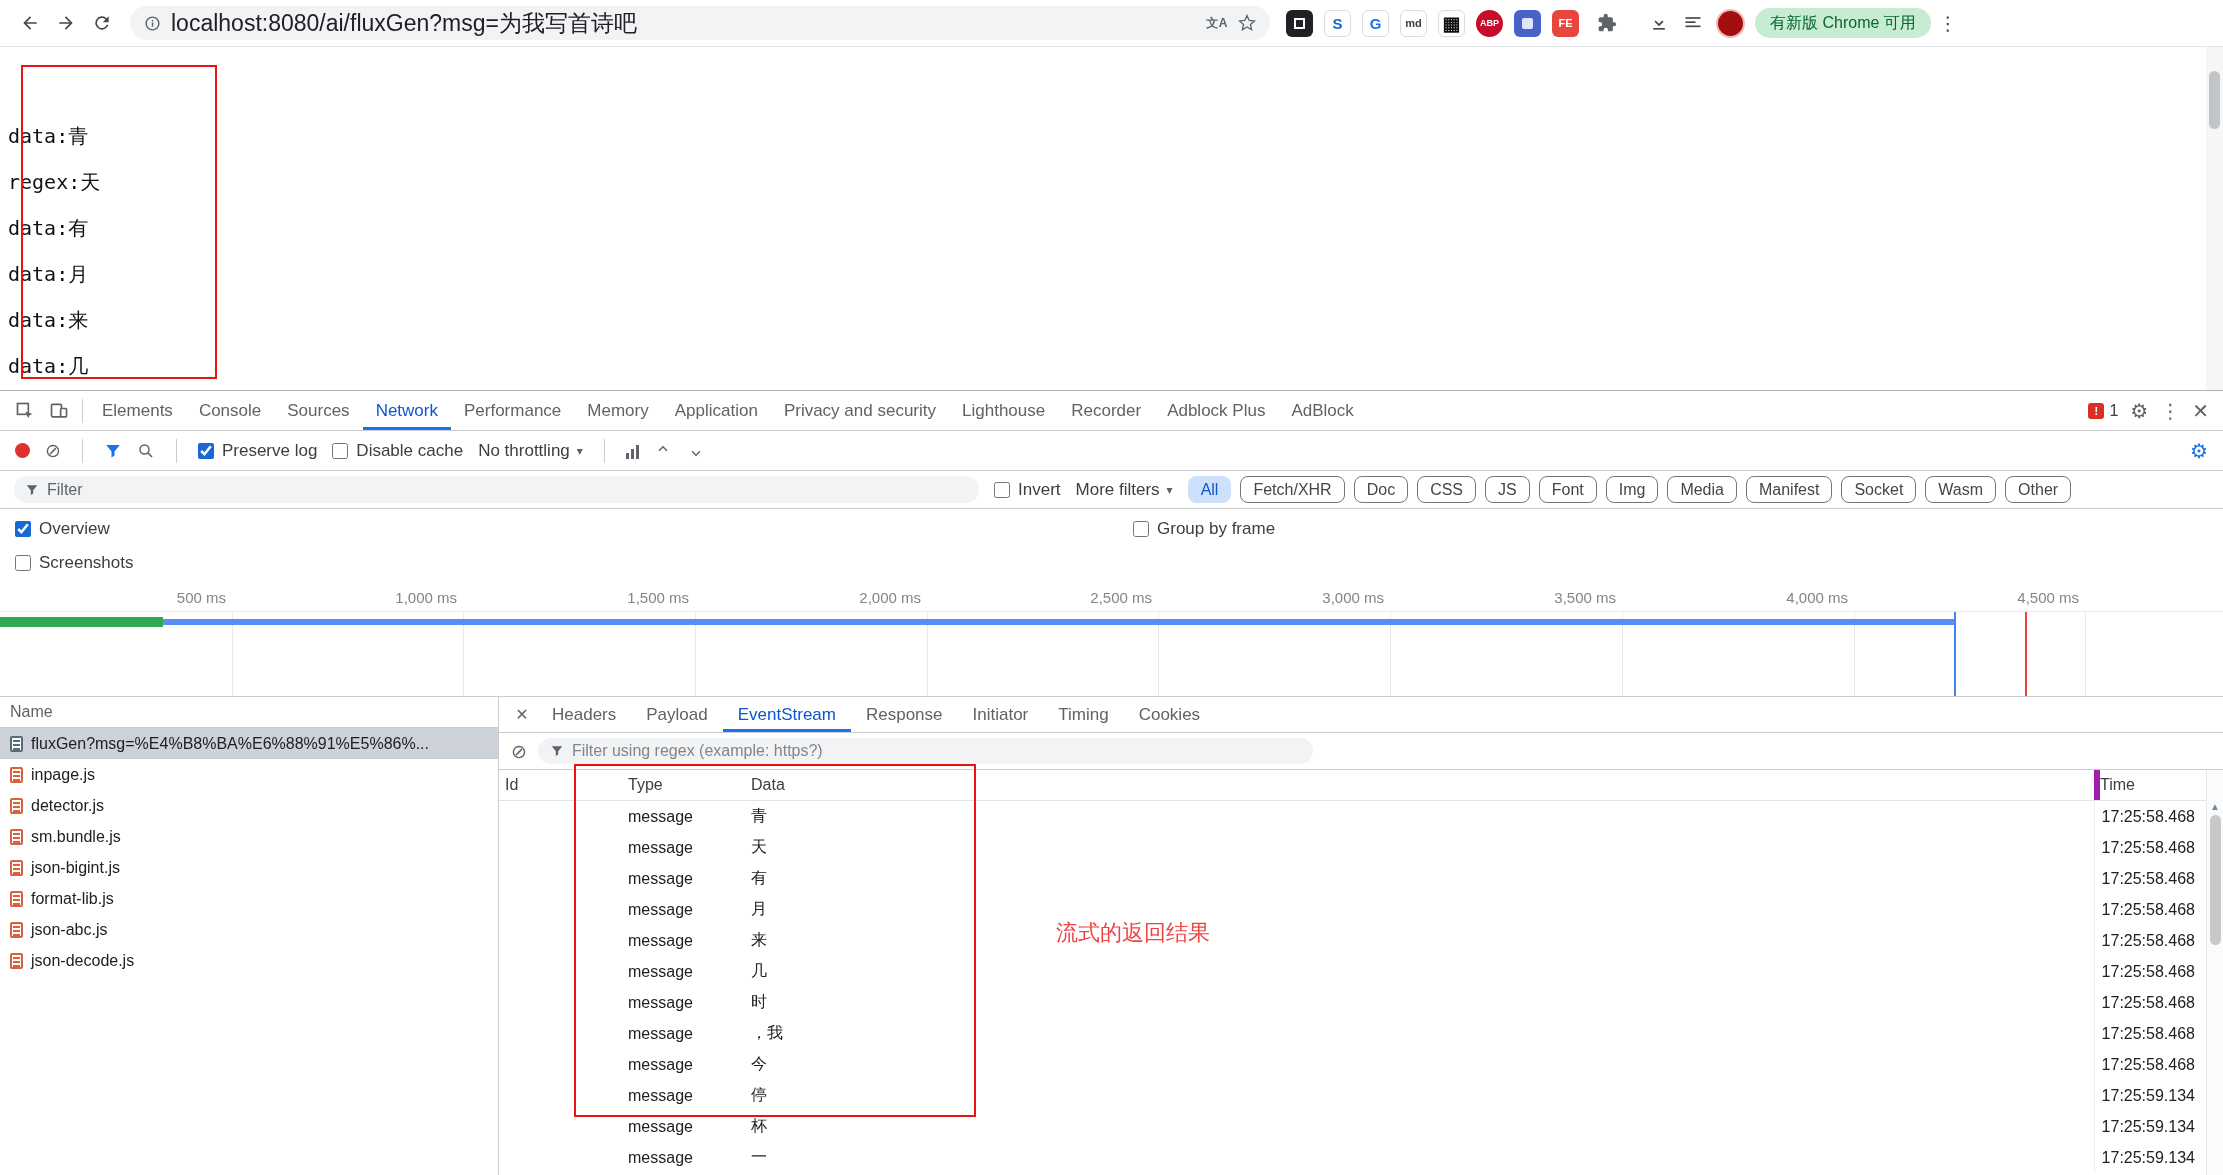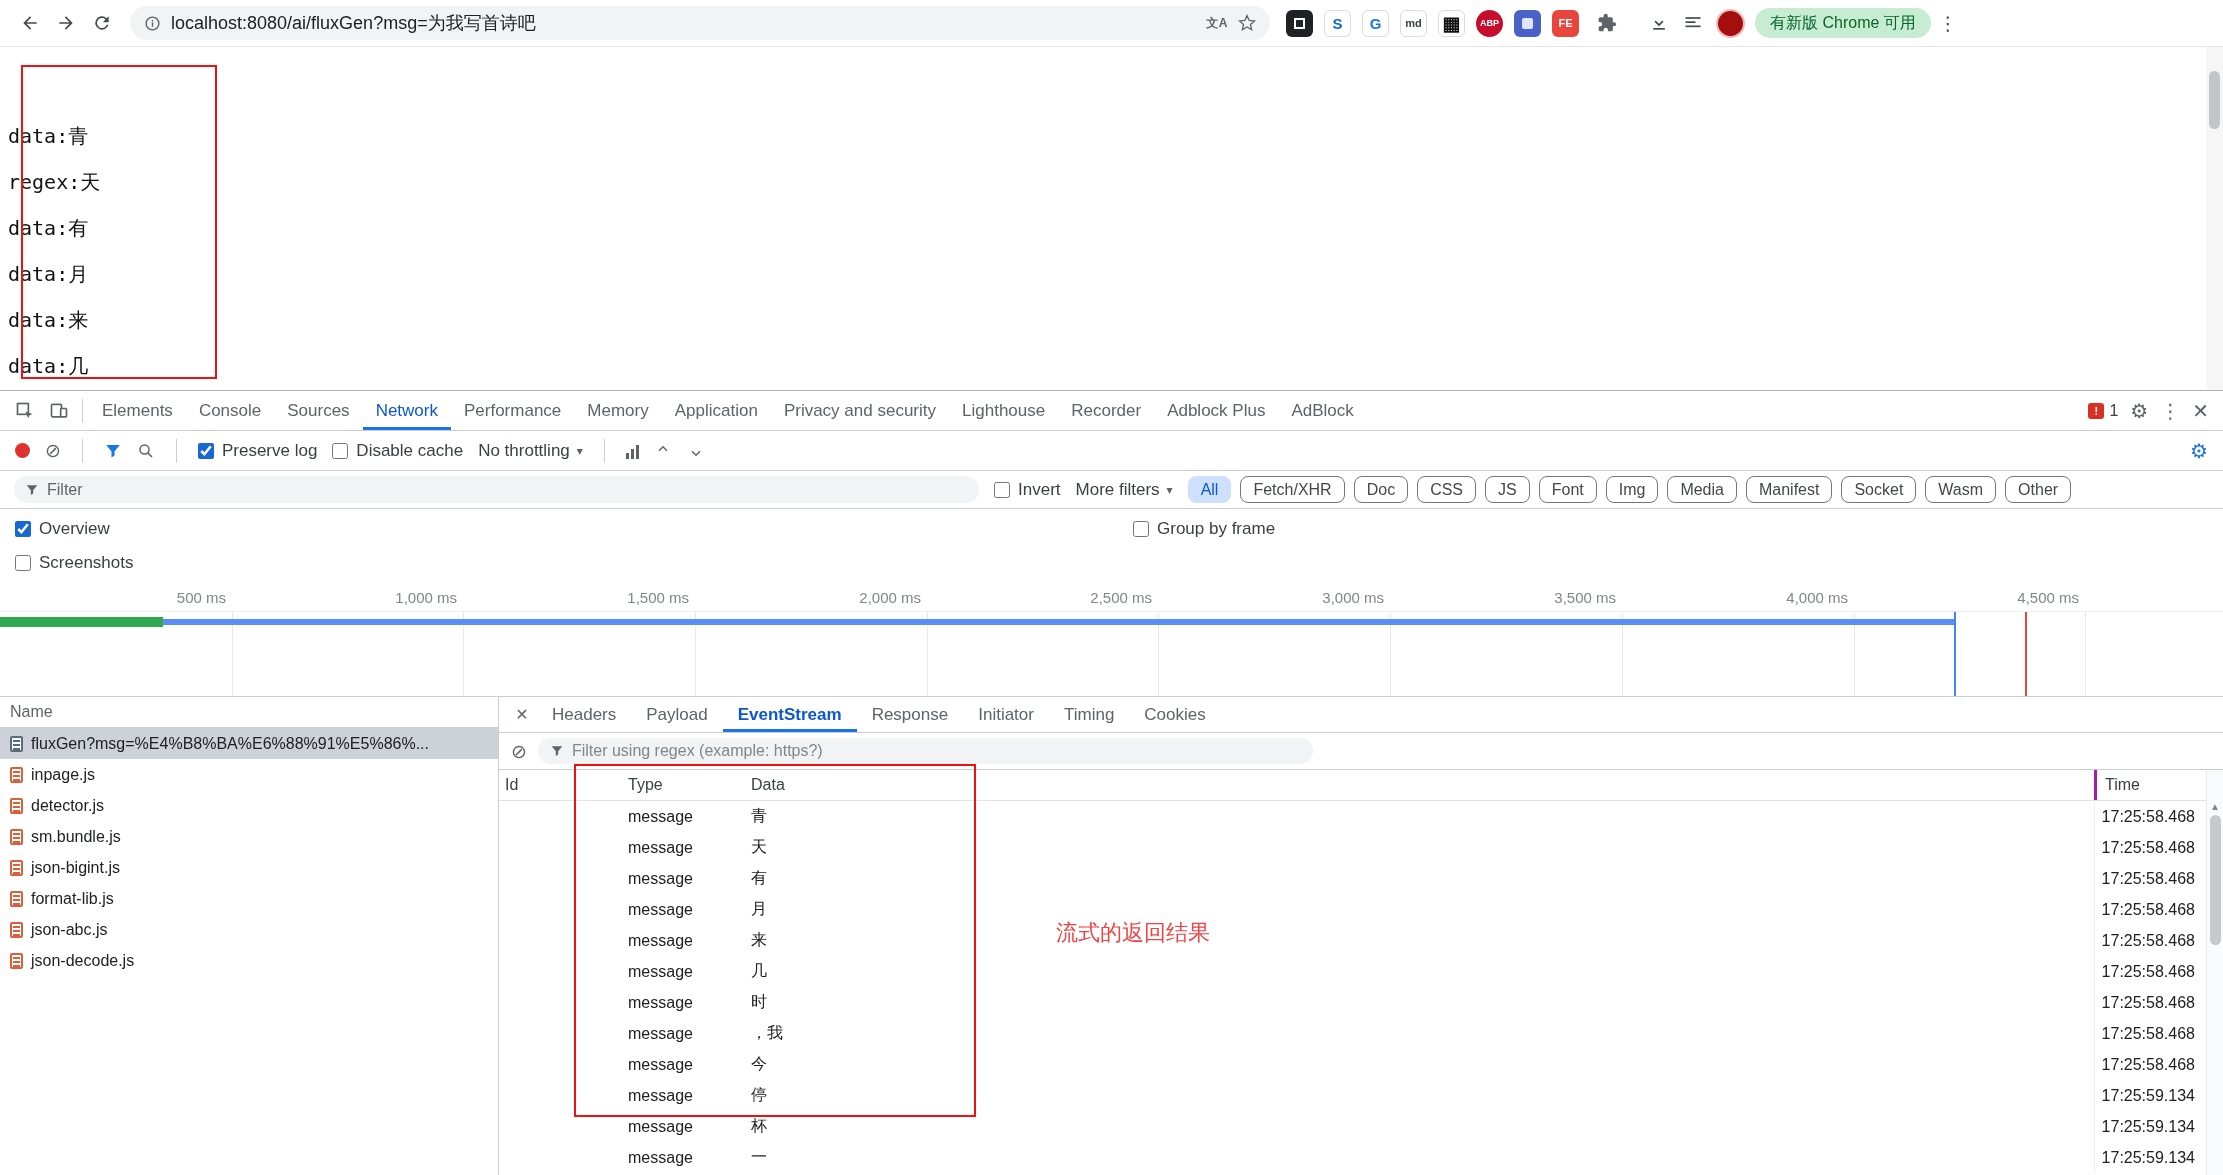--- a/index.html
+++ b/index.html
@@ -5,21 +5,21 @@
   * { margin:0; padding:0; box-sizing:border-box; }
   body { font-family:"Liberation Sans", sans-serif; background:#ffffff; }
   .screen { position:relative; width:2223px; height:1175px; background:#fff; overflow:hidden; color:#202124; }
   svg { display:block; }
 
   
   .cbar { position:absolute; left:0; top:0; width:100%; height:47px; background:#fff; border-bottom:1px solid #e3e5e8; display:flex; align-items:center; padding:0 12px; }
   .navbtn { width:36px; height:36px; border:none; background:none; border-radius:50%; display:flex; align-items:center; justify-content:center; color:#45494d; flex:0 0 auto; cursor:pointer; }
   .omnibox { width:1140px; height:34px; margin-left:10px; background:#f1f3f4; border-radius:17px; display:flex; align-items:center; gap:10px; padding:0 14px; flex:0 0 auto; }
   .i-info { color:#5f6368; display:flex; }
-  .url { font-size:18px; color:#202124; white-space:nowrap; overflow:hidden; flex:1; }
+  .url { font-size:23px; color:#202124; white-space:nowrap; overflow:hidden; flex:1; }
   .om-ic { color:#5f6368; display:flex; align-items:center; font-size:12px; font-weight:bold; letter-spacing:.5px; }
   .extrow { display:flex; align-items:center; margin-left:16px; gap:11px; }
   .extic { width:27px; height:27px; border-radius:6px; display:flex; align-items:center; justify-content:center; font-size:12px; font-weight:bold; flex:0 0 auto; }
   .ext-dark { background:#202124; } .ext-dark i { display:block; width:11px; height:11px; border:2px solid #fff; }
   .ext-s { background:#fff; border:1px solid #dadce0; color:#1765cc; font-size:15px; }
   .ext-g { background:#fff; border:1px solid #dadce0; color:#1a73e8; font-size:15px; }
   .ext-md { background:#fff; border:1px solid #dadce0; color:#3c4043; font-size:11px; }
   .ext-qr { background:#fff; border:1px solid #dadce0; color:#111; font-size:19px; }
   .ext-abp { background:#c70d2c; border-radius:50%; color:#fff; font-size:9px; }
   .ext-teams { background:#4a62c8; } .ext-teams i { display:block; width:11px; height:11px; background:#dfe5ff; border-radius:2px; }
@@ -86,30 +86,30 @@
   .rrow { height:31px; flex:0 0 auto; display:flex; align-items:center; gap:8px; padding-left:10px; font-size:16px; color:#202124; white-space:nowrap; overflow:hidden; cursor:pointer; }
   .rrow.selected { background:#cdd2d9; }
   .ficon { width:13px; height:16px; border:2px solid currentColor; border-radius:2px; position:relative; flex:0 0 auto; background:#fff; }
   .ficon::after { content:""; position:absolute; left:1px; right:1px; top:2px; height:2px; background:currentColor; box-shadow:0 4px 0 currentColor, 0 8px 0 currentColor; }
   .ic-doc { color:#5a6b7b; } .ic-js { color:#d9603a; }
 
   .rdetail { flex:1; min-width:0; display:flex; flex-direction:column; position:relative; }
   .dtabs { height:36px; flex:0 0 auto; display:flex; align-items:center; border-bottom:1px solid #cacdd1; padding-left:8px; }
   .xclose { width:30px; text-align:center; color:#5f6368; font-size:16px; cursor:pointer; }
   .ddtab { padding:0 15px; height:100%; display:flex; align-items:center; font-size:17px; color:#5f6368; white-space:nowrap; cursor:pointer; }
-  .ddtab.active { color:#0b57d0; box-shadow:inset 0 -3px 0 #1a73e8;font-weight:bold; }
+  .ddtab.active { color:#0b57d0; box-shadow:inset 0 -3px 0 #1a73e8; }
   .estb { height:37px; flex:0 0 auto; display:flex; align-items:center; gap:11px; padding-left:12px; border-bottom:1px solid #cacdd1; }
   .espill { width:775px; height:26px; background:#f1f3f4; border-radius:13px; display:flex; align-items:center; gap:8px; padding:0 12px; }
   .espill input { border:none; background:none; outline:none; font-size:16px; color:#202124; font-family:"Liberation Sans",sans-serif; width:100%; }
   .espill input::placeholder { color:#80868b; }
   .esgrid { display:grid; grid-template-columns:123px 123px 1fr 112px; align-items:center; padding-left:6px; padding-right:17px; }
   .eshead { height:31px; flex:0 0 auto; border-bottom:1px solid #e0e3e7; font-size:16px; color:#3c4043; }
   .esrow { height:31px; flex:0 0 auto; font-size:16px; color:#202124; }
   .t-cell { text-align:right; padding-right:11px; border-left:1px solid #edeff2; height:100%; display:flex; align-items:center; justify-content:flex-end; }
-  .t-hd { padding-left:8px; border-left:3px solid #a21caf; height:100%; display:flex; align-items:center; }
+  .t-hd { border-left:6px solid #a21caf; height:100%; display:flex; align-items:center; }
   .es-scroll { position:absolute; right:0; top:73px; bottom:0; width:17px; background:#fafbfc; border-left:1px solid #e8eaed; display:flex; flex-direction:column; align-items:center; }
   .es-up { font-size:10px; color:#80868b; margin-top:31px; }
   .es-thumb { width:11px; height:130px; background:#c6c8ca; border-radius:6px; margin-top:3px; }
 
   
   .redbox { position:absolute; border:2px solid #ee1111; pointer-events:none; }
   .ann { position:absolute; color:#ef4444; font-size:22px; font-weight:500; white-space:nowrap; }
 </style>
 </head>
 <body>

